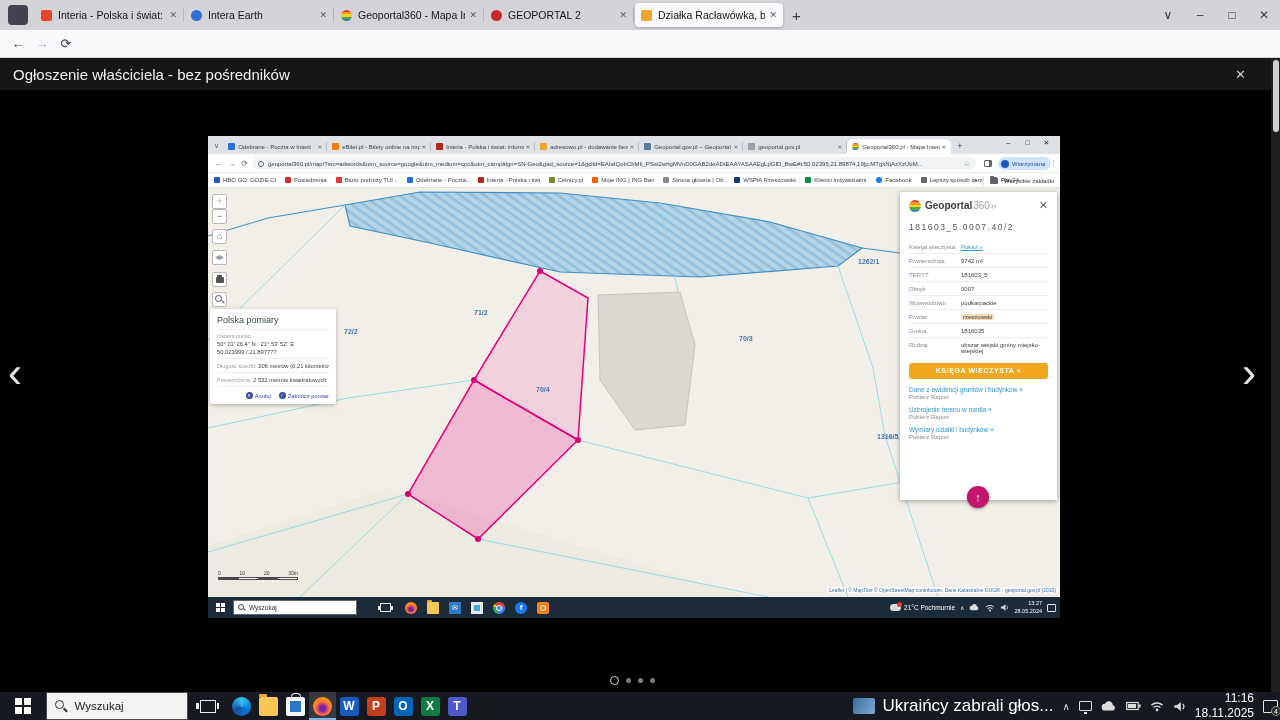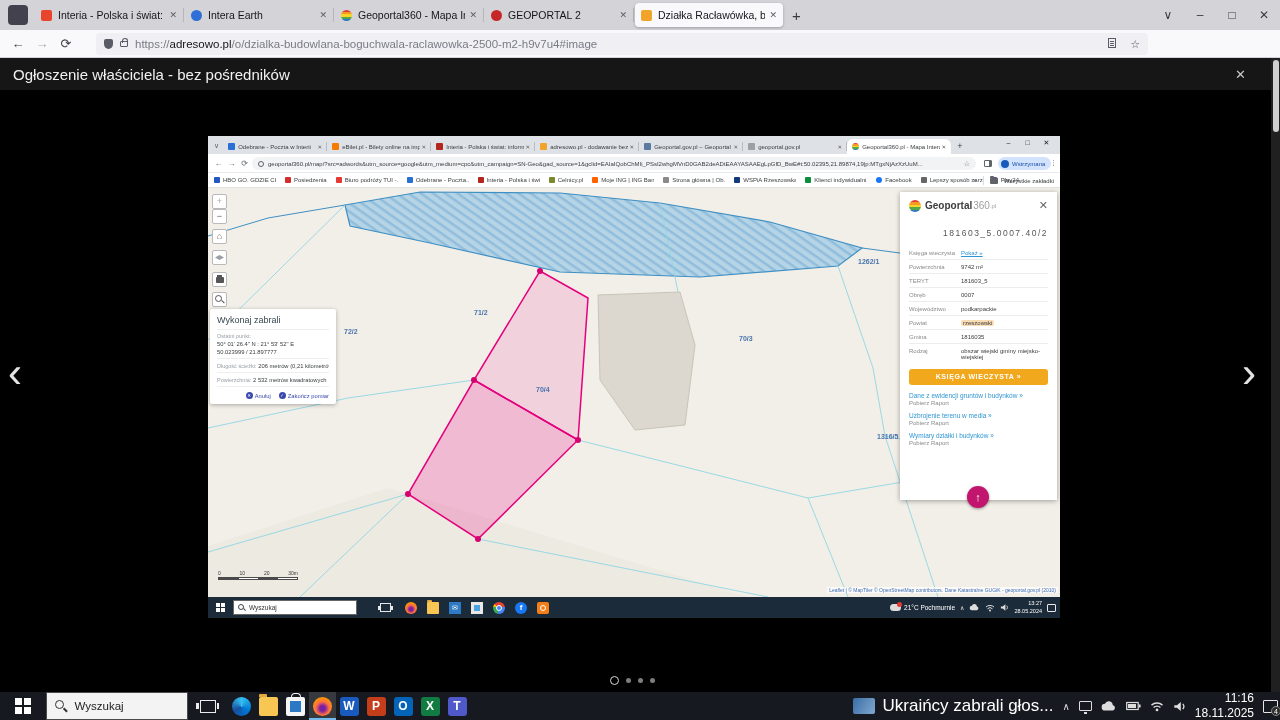--- a/index.html
+++ b/index.html
@@ -130,21 +130,21 @@
   .mbtn .ic{width:7px;height:7px;border-radius:50%;background:#3949ab;color:#fff;font-size:4.5px;line-height:7px;text-align:center}
 
   
   #gpanel{position:absolute;left:692px;top:4px;width:157px;height:308px;background:#fff;box-shadow:0 1px 5px rgba(0,0,0,.35);padding:7px 9px}
   #gp-head{display:flex;align-items:center}
   .gp-sphere{width:12px;height:12px;border-radius:50%;background:linear-gradient(#e23c32 0 20%,#f59a23 20% 40%,#f7d427 40% 60%,#58a746 60% 80%,#2b78c5 80% 100%);margin-right:4px}
   #gp-head .b1{font-size:10px;font-weight:bold;color:#3c3c3c}
   #gp-head .b2{font-size:10px;color:#9e9e9e;margin-left:1px}
   #gp-head .b3{font-size:6px;color:#9e9e9e}
   #gp-head .x{margin-left:auto;color:#666;font-size:11px}
-  #gp-id{text-align:right;font-size:8.5px;letter-spacing:1.5px;color:#555;margin:16px 0 8px}
+  #gp-id{text-align:left;font-size:8.5px;letter-spacing:1.5px;color:#555;margin:10px 0 8px}
   .gprow{display:flex;border-top:1px solid #ededed;padding:3.5px 0;align-items:flex-start}
   .gprow .l{width:52px;color:#8a8a8a;font-size:6px;flex:0 0 auto;padding-right:4px}
   .gprow .v{color:#3c3c3c;font-size:6px}
   .gprow .v.link{color:#2f96d3;text-decoration:underline}
   .gprow .v.hl{background:#f8ddb4;border-radius:2px;padding:0 2px}
   #kwbtn{margin:6px 0 7px;height:16px;background:#f2a81d;border-radius:3px;color:#fff;font-size:7px;font-weight:bold;letter-spacing:.6px;text-align:center;line-height:16px}
   .gplink{margin-bottom:6px}
   .gplink .a{color:#2f96d3;font-size:6.5px}
   .gplink .s{color:#8a8a8a;font-size:6px;margin-top:1px}
   #gp-up{position:absolute;left:759px;top:298px;width:22px;height:22px;border-radius:50%;background:#c2156e;box-shadow:0 1px 3px rgba(0,0,0,.4);color:#fff;font-size:11px;text-align:center;line-height:22px}
@@ -265,29 +265,20 @@
     <span>–</span>
     <span>□</span>
     <span>✕</span>
   </div>
 </div>
 
 <div id="ff-navbar">
   <span class="navglyph" style="margin-left:6px">←</span>
   <span class="navglyph dis">→</span>
   <span class="navglyph">⟳</span>
-  <div id="ff-url">
-    <span class="shield"></span>
-    <span class="lock"></span>
-    <span class="ell"><span class="dim">https://</span><span class="dom">adresowo.pl</span><span class="dim">/o/dzialka-budowlana-boguchwala-raclawowka-2500-m2-h9v7u4#image</span></span>
-    <span class="infield-icons">
-      <span class="doc-ico"></span>
-      <span>☆</span>
-    </span>
-  </div>
   <div id="ff-right">
     <span class="shield" style="background:#6a6a72"></span>
     <span class="ext-dot"></span>
     <span>∨</span>
     <span style="font-size:14px">≡</span>
   </div>
 </div>
 
 <div id="banner">
   <span class="txt">Ogłoszenie właściciela - bez pośredników</span>
@@ -482,21 +473,21 @@
     </svg>
 
     <div class="mapctl" style="top:6px;color:#aaa">+</div>
     <div class="mapctl" style="top:21px">−</div>
     <div class="mapctl" style="top:41px">⌂</div>
     <div class="mapctl" style="top:62px"><span class="layer-ico"></span></div>
     <div class="mapctl" style="top:84px"><span class="print-ico"></span></div>
     <div class="mapctl" style="top:104px"><span class="mag"></span></div>
 
     <div id="measure">
-      <h3>Wykonaj zabrali</h3>
+      <h3>Polska pomiary</h3>
       <div class="sec">
         <div class="lab">Ostatni punkt:</div>
         <div class="val">50° 01' 26.4" N : 21° 53' 52" E</div>
         <div class="val">50.023999 / 21.897777</div>
       </div>
       <div class="sec inline">
         <span class="lab">Długość ścieżki:</span>
         <span class="val">206 metrów (0,21 kilometrów)</span>
       </div>
       <div class="sec inline">

